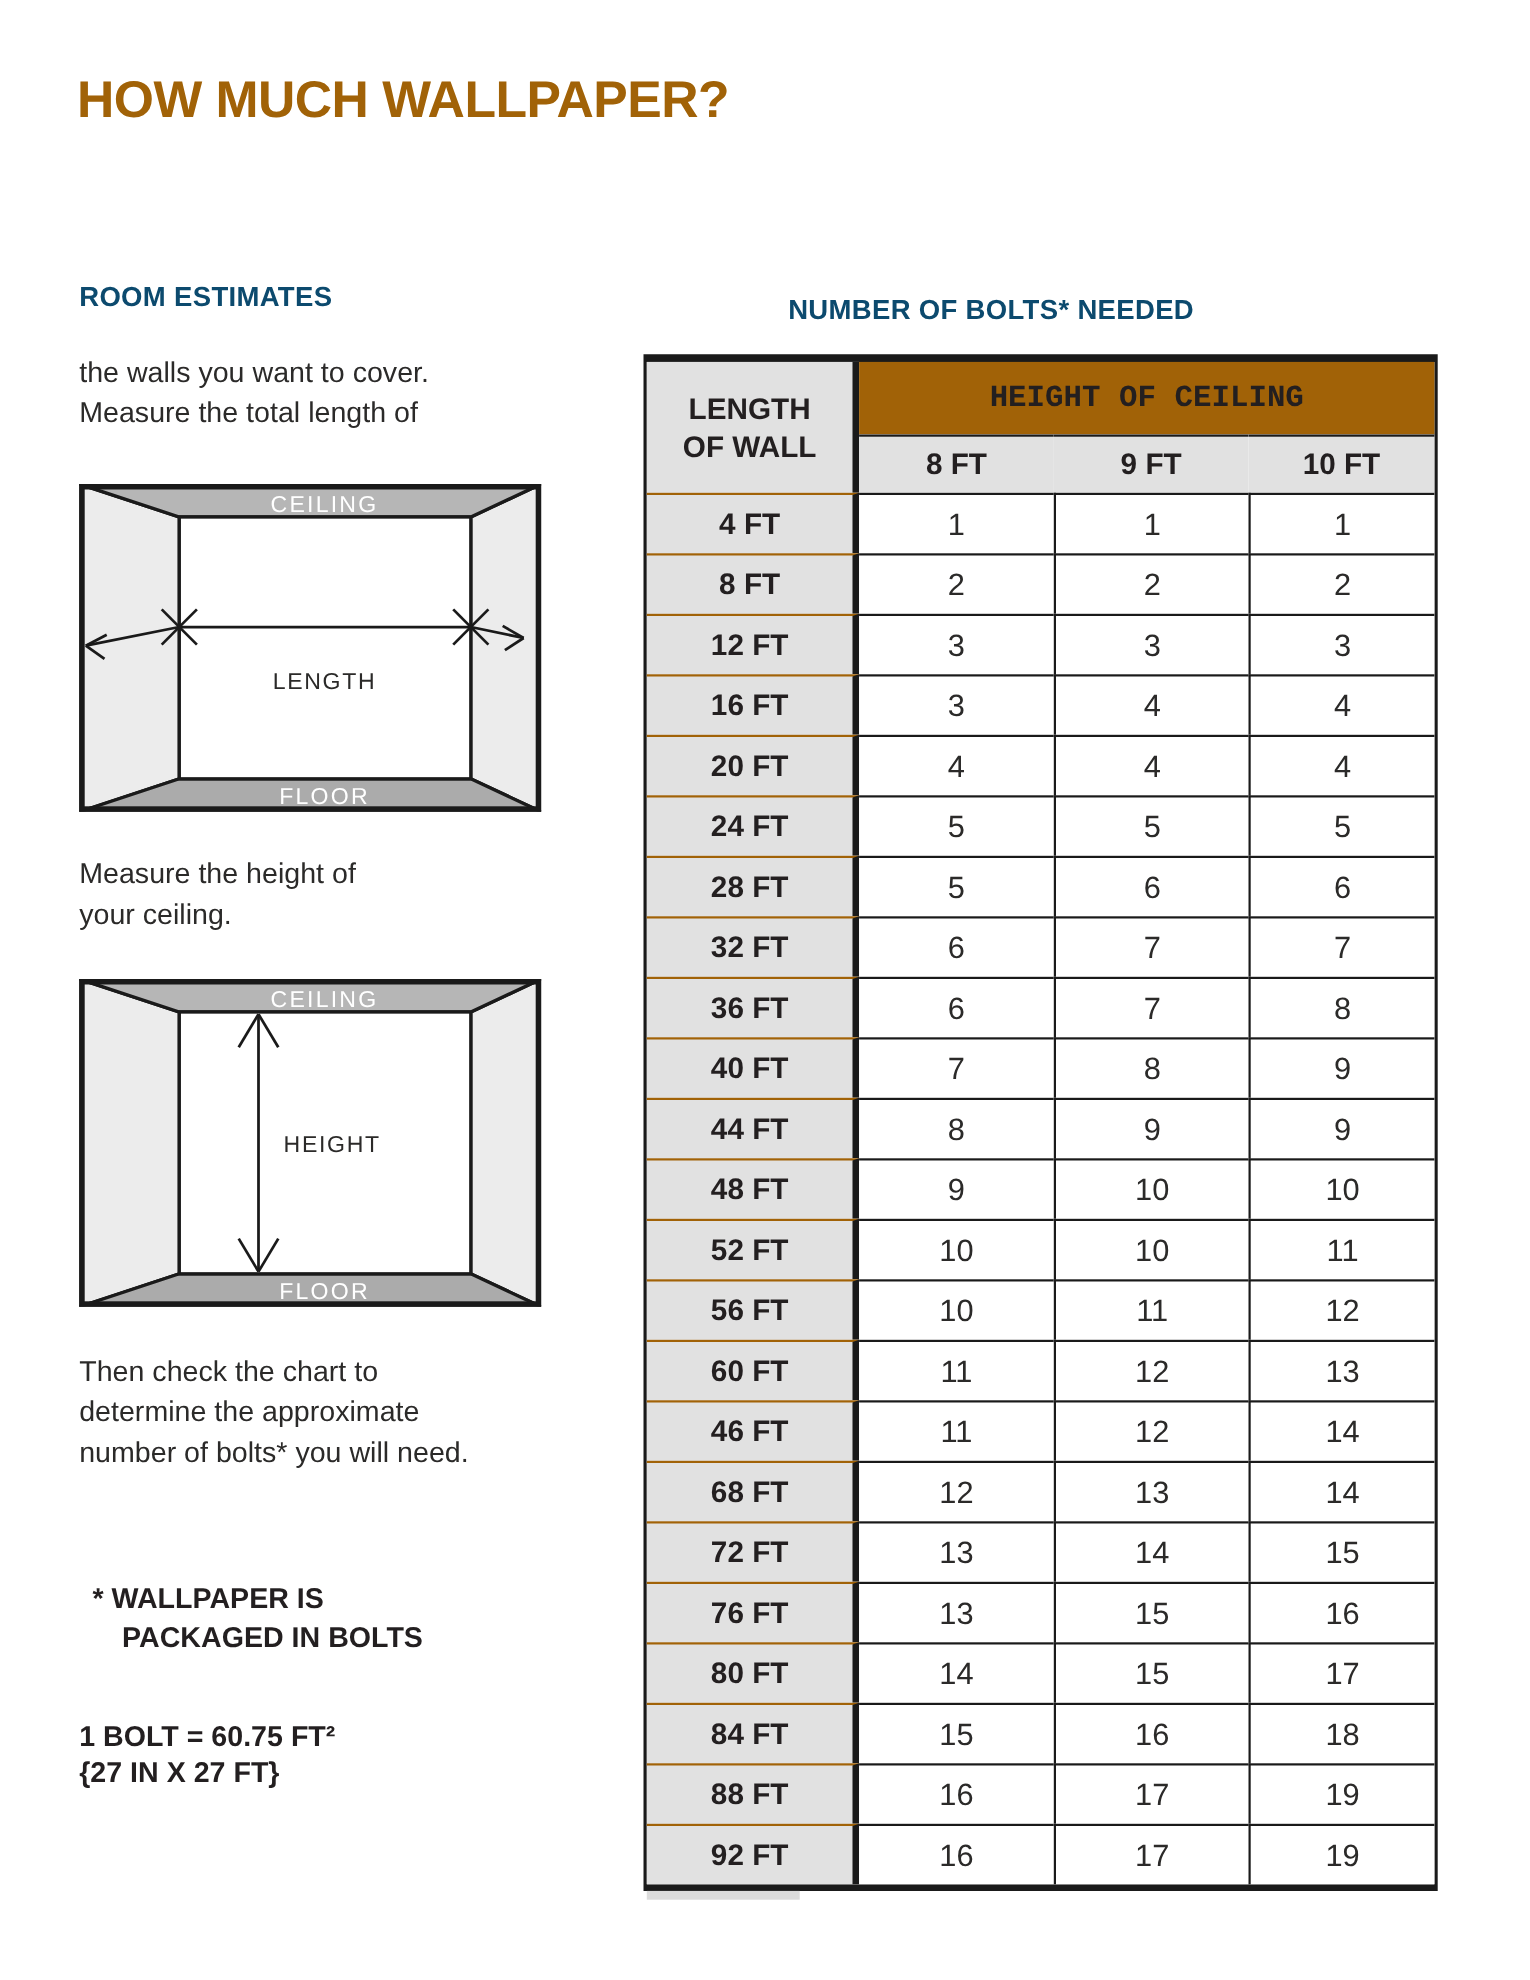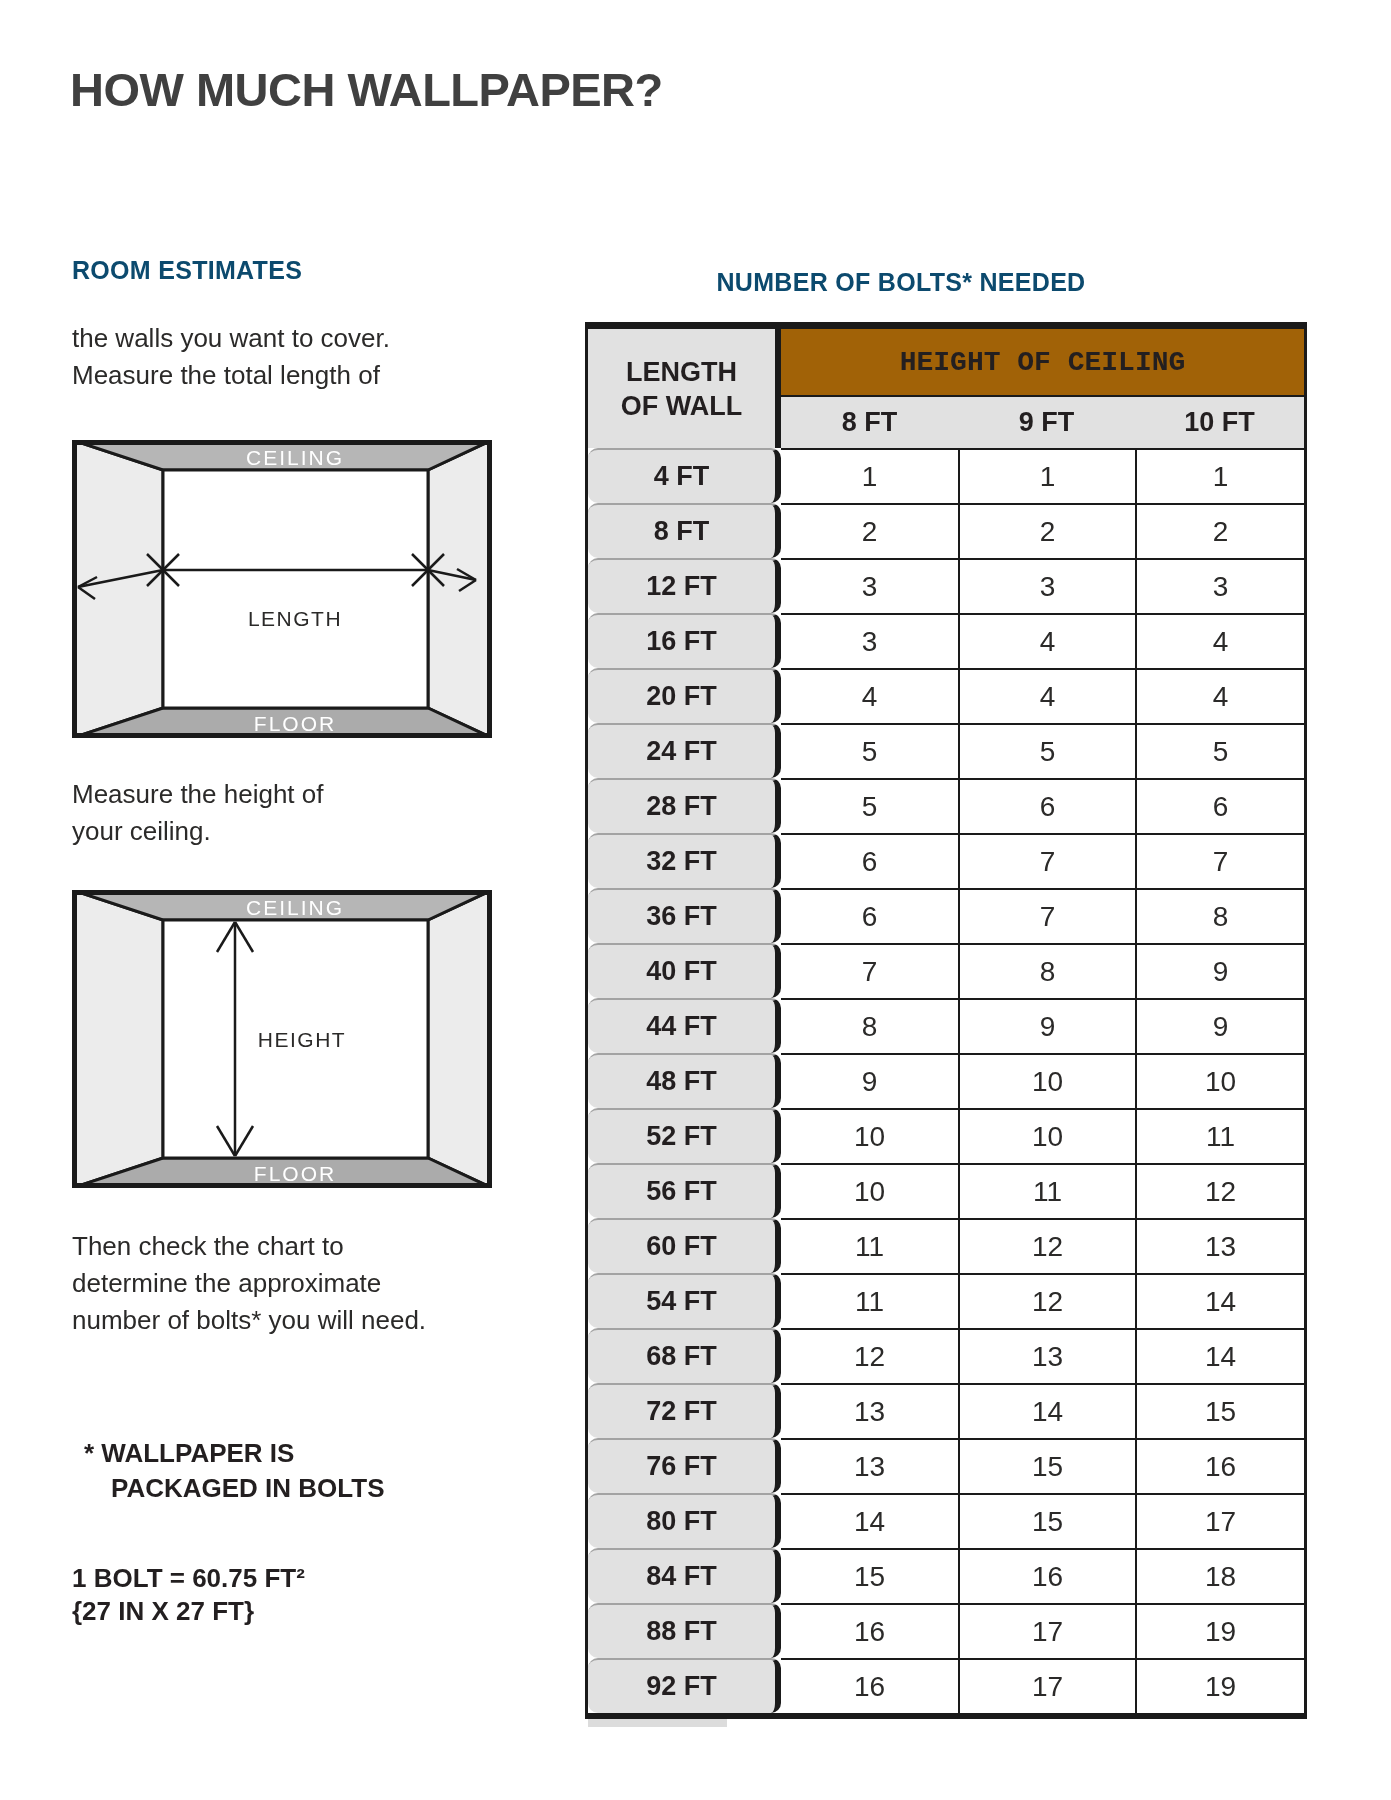--- a/index.html
+++ b/index.html
@@ -6,21 +6,21 @@
   .page{
     position:relative;
     width:1391px;height:1800px;
     background:#ffffff;
     font-family:"Liberation Sans","DejaVu Sans",sans-serif;
     color:#231f20;
     overflow:hidden;
   }
   .page-title{
     position:absolute;left:70px;top:62px;
-    font-size:47px;font-weight:bold;color:#404040;
+    font-size:47px;font-weight:bold;color:#a16207;
     letter-spacing:-0.5px;margin:0;
   }
   .section-heading{
     position:absolute;font-size:25px;font-weight:bold;color:#0c4a6e;margin:0;
     letter-spacing:0.3px;
   }
   .room-estimates-heading{left:72px;top:256px;}
   .table-heading{left:540px;top:268px;width:722px;text-align:center;}
   .para{position:absolute;left:72px;font-size:26px;line-height:37px;color:#2b2a29;margin:0;}
   .para span{display:block;}
@@ -61,21 +61,21 @@
   }
   .span-cell{
     grid-row:1;grid-column:2/5;
     background:#a16207;font-weight:bold;font-size:28px;font-family:Liberation Mono, monospace;
   }
   .subhdr-cell{
     background:#e1e1e1;
     border-top:2px solid #1a1a1a;
     font-weight:bold;font-size:27px;
   }
-  .row-label{border-top:2px solid #a3a3a3;border-radius:10px;}
+  .row-label{border-top:2px solid #a16207;}
   .value-cell{font-size:28px;border-top:2px solid #1a1a1a;background:#ffffff;color:#2b2a29;}
   .vsep{border-left:2px solid #1a1a1a;}
   .table-sliver{
     position:absolute;left:588px;top:1719px;width:139px;height:8px;background:#dcdcdc;
   }
   .dim-label{font-size:21px;letter-spacing:1.5px;fill:#2b2a29;}
   .wall-label{font-size:21px;letter-spacing:2px;fill:#ffffff;}
 </style>
 </head>
 <body>
@@ -221,21 +221,21 @@
       <div class="cell value-cell vsep">10</div>
       <div class="cell value-cell vsep">11</div>
       <div class="cell label-cell row-label">56 FT</div>
       <div class="cell value-cell">10</div>
       <div class="cell value-cell vsep">11</div>
       <div class="cell value-cell vsep">12</div>
       <div class="cell label-cell row-label">60 FT</div>
       <div class="cell value-cell">11</div>
       <div class="cell value-cell vsep">12</div>
       <div class="cell value-cell vsep">13</div>
-      <div class="cell label-cell row-label">54 FT</div>
+      <div class="cell label-cell row-label">46 FT</div>
       <div class="cell value-cell">11</div>
       <div class="cell value-cell vsep">12</div>
       <div class="cell value-cell vsep">14</div>
       <div class="cell label-cell row-label">68 FT</div>
       <div class="cell value-cell">12</div>
       <div class="cell value-cell vsep">13</div>
       <div class="cell value-cell vsep">14</div>
       <div class="cell label-cell row-label">72 FT</div>
       <div class="cell value-cell">13</div>
       <div class="cell value-cell vsep">14</div>

